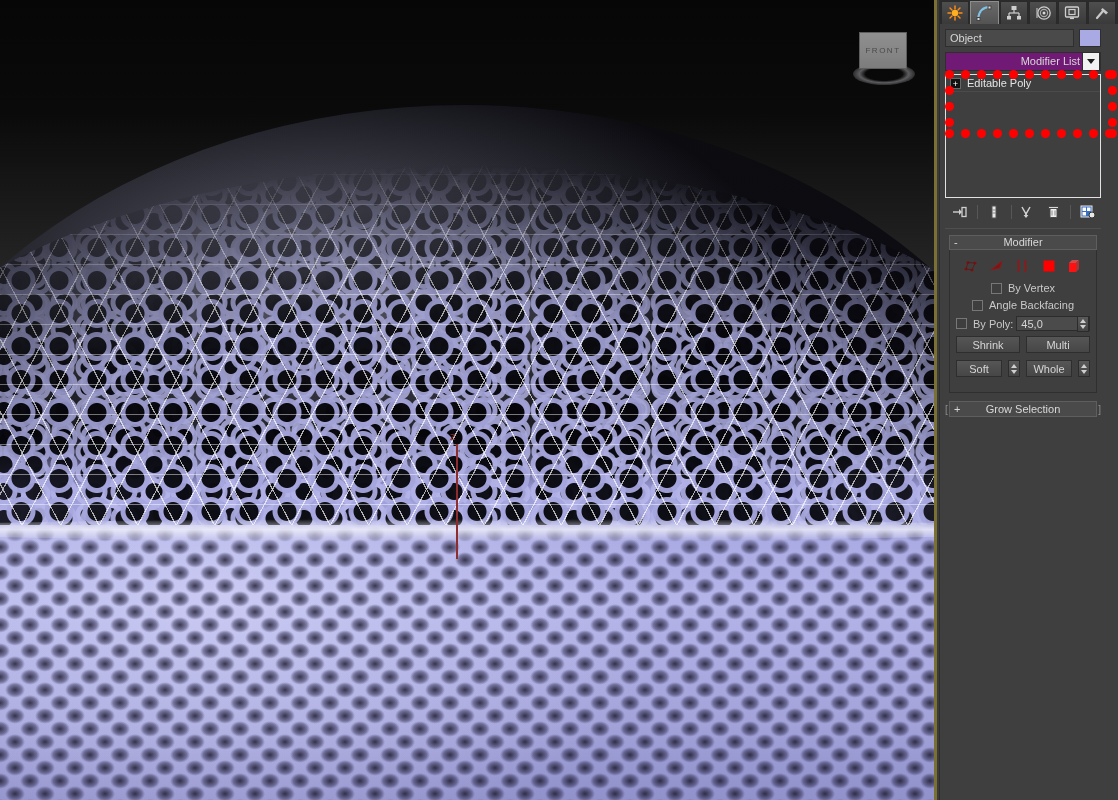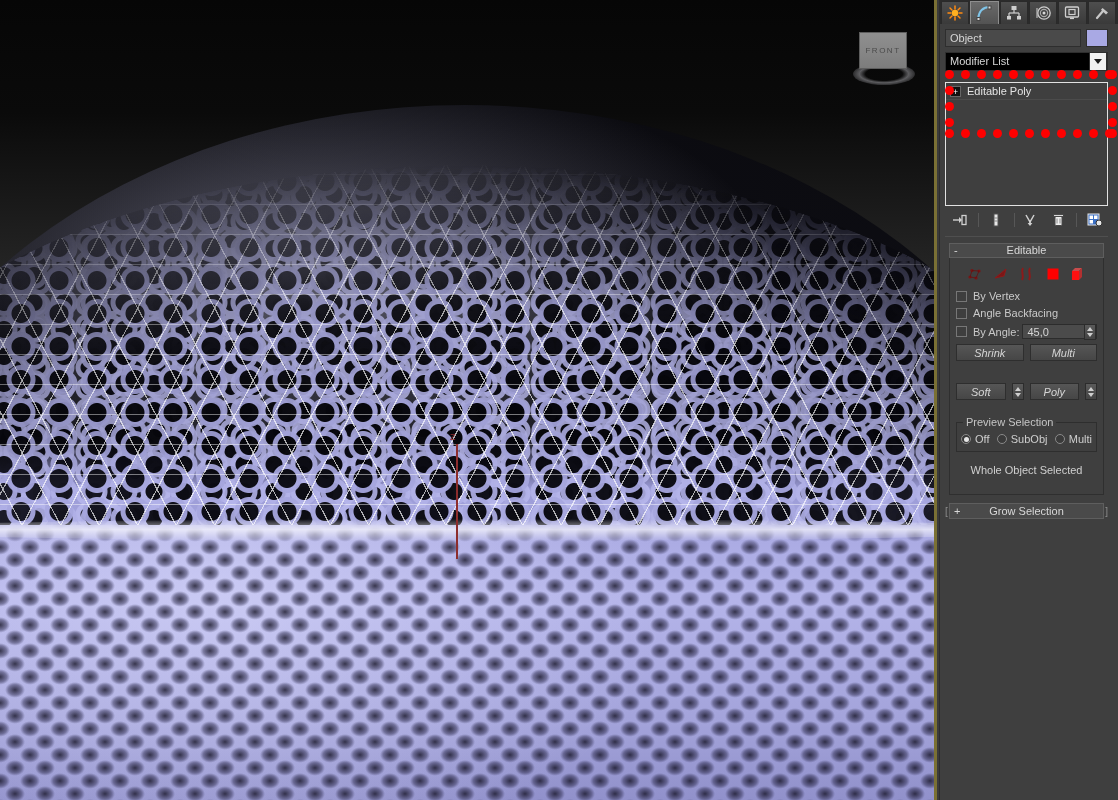--- a/index.html
+++ b/index.html
@@ -156,45 +156,46 @@
     border-bottom: none;
     display: flex; align-items: center; justify-content: center;
     margin-right: 1px;
   }
   .ptab.active {
     background: linear-gradient(to bottom, #6a6a6a, #535353);
     border-color: #8d8d8d;
   }
   .ptab svg { display: block; }
 
-  .panel-body { padding: 5px 10px 0 5px; }
+  .panel-body { padding: 5px 17px 0 5px; }
 
   .row-namecolor { display: flex; gap: 5px; margin-bottom: 5px; }
   #obj-name {
     flex: 1; height: 18px;
     background: #4a4a4a;
     border: 1px solid #2e2e2e;
     color: #d6d6d6; font-size: 11px;
     padding: 1px 4px;
     line-height: 15px;
   }
   #obj-color {
     width: 22px; height: 18px;
     background: #a9a9e4;
     border: 1px solid #2e2e2e;
   }
 
   #modifier-list {
     position: relative;
     height: 19px;
-    background: #000000;
+    background: #701a75;
     border: 1px solid #2e2e2e;
     color: #d6d6d6; font-size: 11px;
     padding: 2px 20px 0 4px;
-    margin-bottom: 11px;
+    margin-bottom: 3px;
+    text-align: right;
   }
   #modlist-arrow {
     position: absolute; right: 0px; top: -1px;
     width: 18px; height: 19px;
     background: #f2f2f2;
     border: 1px solid #2e2e2e;
     display: flex; align-items: center; justify-content: center;
   }
   #modlist-arrow i {
     width: 0; height: 0;
@@ -270,21 +271,21 @@
     border-top: none;
     padding: 6px 6px 8px 6px;
   }
 
   .subobj-row {
     display: flex; align-items: center; justify-content: center;
     gap: 9px; padding: 2px 0 8px 0;
   }
   .so { width: 17px; height: 16px; display:flex; align-items:center; justify-content:center; }
 
-  .chkrow { display: flex; align-items: center; margin-bottom: 5px; }
+  .chkrow { display: flex; align-items: center; margin-bottom: 5px; justify-content: center; }
   .chk {
     width: 11px; height: 11px;
     background: #3e3e3e;
     border: 1px solid #777;
     margin-right: 6px;
   }
   .chklbl { color: #c9c9c9; font-size: 11px; }
 
   .angle-field {
     position: relative;
@@ -299,21 +300,21 @@
     position: absolute; right: 0; top: -1px;
     width: 12px; height: 16px;
     background: linear-gradient(to bottom, #5a5a5a, #444);
     border: 1px solid #2c2c2c;
     display: flex; flex-direction: column; align-items: center; justify-content: center; gap: 2px;
   }
   .spin i { width:0;height:0;border-left:3px solid transparent;border-right:3px solid transparent; }
   .spin .up { border-bottom: 4px solid #cfcfcf; }
   .spin .dn { border-top: 4px solid #cfcfcf; }
 
-  .btn-grid { display: flex; gap: 6px; margin-bottom: 22px; font-style: italic; }
+  .btn-grid { display: flex; gap: 6px; margin-bottom: 7px; }
   .mbtn {
     flex: 1; height: 17px;
     background: linear-gradient(to bottom, #565656, #464646);
     border: 1px solid #2e2e2e;
     color: #d5d5d5; font-size: 11px;
     display: flex; align-items: center; justify-content: center;
   }
   .spin-std {
     width: 12px; height: 17px;
     background: linear-gradient(to bottom, #5a5a5a, #444);
@@ -537,21 +538,21 @@
             <circle cx="12" cy="10" r="3" fill="#e8e8e8" stroke="#333"></circle>
           </svg>
         </div>
       </div>
 
       <div class="panel-divider"></div>
 
       <div class="rollout">
         <div class="rollout-head">
           <span class="pm">-</span>
-          <span>Editable</span>
+          <span>Modifier</span>
         </div>
         <div class="rollout-body">
 
           <div class="subobj-row">
             <div class="so">
               <svg width="16" height="14" viewBox="0 0 16 14">
                 <g fill="#7a1414">
                   <circle cx="3" cy="10" r="1.6"></circle>
                     <circle cx="9" cy="11" r="1.6"></circle>
                   <circle cx="12" cy="4" r="1.6"></circle>
@@ -590,65 +591,47 @@
           <div class="chkrow">
             <span class="chk"></span>
             <span class="chklbl">By Vertex</span>
           </div>
           <div class="chkrow">
             <span class="chk"></span>
             <span class="chklbl">Angle Backfacing</span>
           </div>
           <div class="chkrow">
             <span class="chk"></span>
-            <span class="chklbl">By Angle:</span>
+            <span class="chklbl">By Poly:</span>
             <span class="angle-field">45,0<span class="spin">
                   <i class="up"></i>
                   <i class="dn"></i>
                 </span>
             </span>
           </div>
 
           <div class="btn-grid">
             <div class="mbtn">Shrink</div>
             <div class="mbtn">Multi</div>
           </div>
 
           <div class="btn-grid">
             <div class="mbtn">Soft</div>
             <div class="spin-std">
                 <i class="up"></i>
                 <i class="dn"></i>
               </div>
-            <div class="mbtn">Poly</div>
+            <div class="mbtn">Whole</div>
             <div class="spin-std">
                 <i class="up"></i>
                 <i class="dn"></i>
               </div>
           </div>
 
-          <div class="group">
-            <span class="glabel">Preview Selection</span>
-            <div class="radio-row">
-              <span class="radio-item">
-                <span class="radio on"></span>
-                <span class="radio-lbl">Off</span>
-              </span>
-              <span class="radio-item">
-                <span class="radio"></span>
-                <span class="radio-lbl">SubObj</span>
-              </span>
-              <span class="radio-item">
-                <span class="radio"></span>
-                <span class="radio-lbl">Multi</span>
-              </span>
-            </div>
-          </div>
-
-          <div class="status-line">Whole Object Selected</div>
+
 
         </div>
       </div>
 
       <div class="rollout-collapsed">
         <span class="handle" style="left:-5px">[</span>
         <span class="pm">+</span>
         <span>Grow Selection</span>
         <span class="handle" style="right:-5px">]</span>
       </div>

